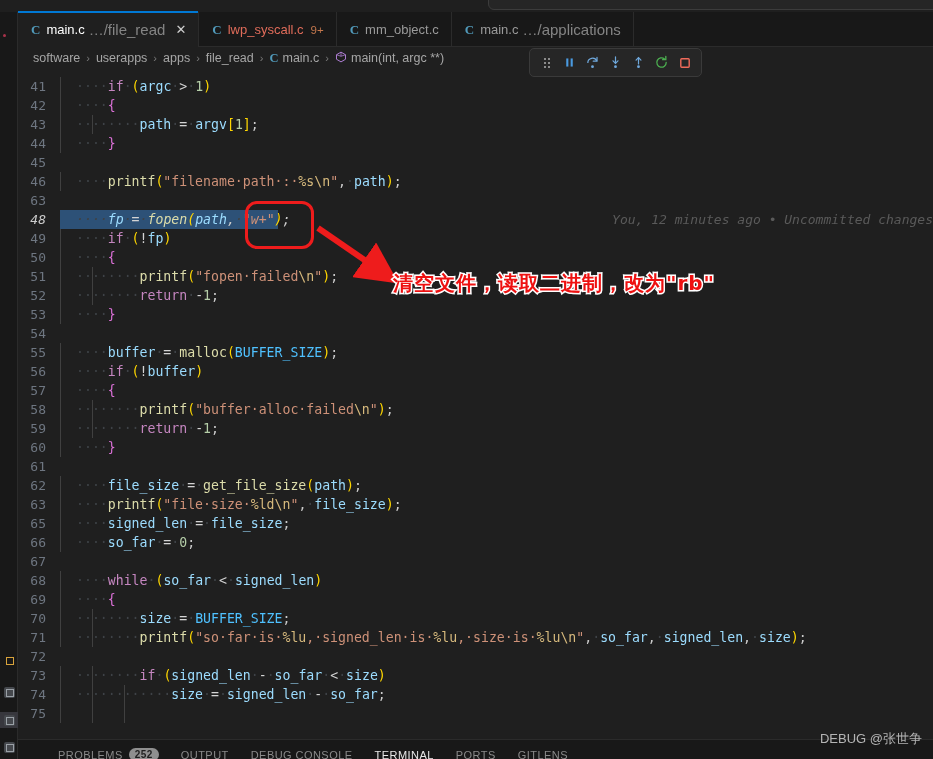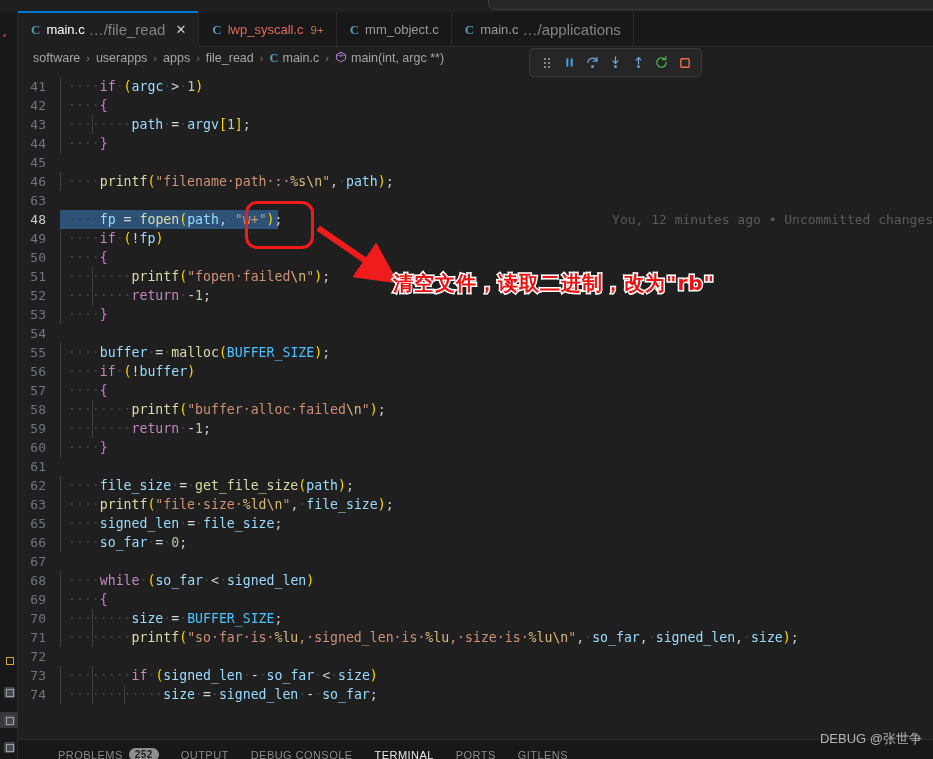--- a/index.html
+++ b/index.html
@@ -115,22 +115,22 @@
   .code-row {
     position: relative; height: 19px; line-height: 19px;
     font-family: "DejaVu Sans Mono", monospace; font-size: 13.2px;
     white-space: pre; display: flex;
   }
   .ln {
     width: 42px; min-width: 42px; text-align: right; padding-right: 14px;
     color: #6e7681; font-size: 13px; user-select: none;
   }
   .code-row.hl .ln { color: #cccccc; }
-  .ctext { flex: 1; position: relative; padding-left: 8px; }
-  .code-row.hl { background: transparent; }
+  .ctext { flex: 1; position: relative; padding-left: 16px; }
+  .code-row.hl { background: transparent; font-style: italic; }
 
   
   .selband {
     position: absolute; left: 0; top: 0; height: 19px;
     background: #2d5177;
   }
 
   
   .t-kw      { color: #c586c0; }
   .t-var     { color: #9cdcfe; }
@@ -353,20 +353,21 @@
         <div class="code-row"><span class="ln">65</span><span class="ctext"><span class="iguide" style="left: 0px;"></span><span class="ws" style="position: relative;">····</span><span class="t-var" style="position: relative;">signed_len</span><span class="ws" style="position: relative;">·</span><span class="t-op" style="position: relative;">=</span><span class="ws" style="position: relative;">·</span><span class="t-var" style="position: relative;">file_size</span><span class="t-punct" style="position: relative;">;</span></span></div>
         <div class="code-row"><span class="ln">66</span><span class="ctext"><span class="iguide" style="left: 0px;"></span><span class="ws" style="position: relative;">····</span><span class="t-var" style="position: relative;">so_far</span><span class="ws" style="position: relative;">·</span><span class="t-op" style="position: relative;">=</span><span class="ws" style="position: relative;">·</span><span class="t-num" style="position: relative;">0</span><span class="t-punct" style="position: relative;">;</span></span></div>
         <div class="code-row"><span class="ln">67</span><span class="ctext"></span></div>
         <div class="code-row"><span class="ln">68</span><span class="ctext"><span class="iguide" style="left: 0px;"></span><span class="ws" style="position: relative;">····</span><span class="t-kw" style="position: relative;">while</span><span class="ws" style="position: relative;">·</span><span class="t-paren1" style="position: relative;">(</span><span class="t-var" style="position: relative;">so_far</span><span class="ws" style="position: relative;">·</span><span class="t-op" style="position: relative;">&lt;</span><span class="ws" style="position: relative;">·</span><span class="t-var" style="position: relative;">signed_len</span><span class="t-paren1" style="position: relative;">)</span></span></div>
         <div class="code-row"><span class="ln">69</span><span class="ctext"><span class="iguide" style="left: 0px;"></span><span class="ws" style="position: relative;">····</span><span class="t-brace" style="position: relative;">{</span></span></div>
         <div class="code-row"><span class="ln">70</span><span class="ctext"><span class="iguide" style="left: 0px;"></span><span class="iguide" style="left: 31.76px;"></span><span class="ws" style="position: relative;">········</span><span class="t-var" style="position: relative;">size</span><span class="ws" style="position: relative;">·</span><span class="t-op" style="position: relative;">=</span><span class="ws" style="position: relative;">·</span><span class="t-macro" style="position: relative;">BUFFER_SIZE</span><span class="t-punct" style="position: relative;">;</span></span></div>
         <div class="code-row"><span class="ln">71</span><span class="ctext"><span class="iguide" style="left: 0px;"></span><span class="iguide" style="left: 31.76px;"></span><span class="ws" style="position: relative;">········</span><span class="t-fn" style="position: relative;">printf</span><span class="t-paren1" style="position: relative;">(</span><span class="t-str" style="position: relative;">"so·far·is·</span><span class="t-esc" style="position: relative;">%lu</span><span class="t-str" style="position: relative;">,·signed_len·is·</span><span class="t-esc" style="position: relative;">%lu</span><span class="t-str" style="position: relative;">,·size·is·</span><span class="t-esc" style="position: relative;">%lu</span><span class="t-esc" style="position: relative;">\n</span><span class="t-str" style="position: relative;">"</span><span class="t-punct" style="position: relative;">,</span><span class="ws" style="position: relative;">·</span><span class="t-var" style="position: relative;">so_far</span><span class="t-punct" style="position: relative;">,</span><span class="ws" style="position: relative;">·</span><span class="t-var" style="position: relative;">signed_len</span><span class="t-punct" style="position: relative;">,</span><span class="ws" style="position: relative;">·</span><span class="t-var" style="position: relative;">size</span><span class="t-paren1" style="position: relative;">)</span><span class="t-punct" style="position: relative;">;</span></span></div>
         <div class="code-row"><span class="ln">72</span><span class="ctext"></span></div>
         <div class="code-row"><span class="ln">73</span><span class="ctext"><span class="iguide" style="left: 0px;"></span><span class="iguide" style="left: 31.76px;"></span><span class="ws" style="position: relative;">········</span><span class="t-kw" style="position: relative;">if</span><span class="ws" style="position: relative;">·</span><span class="t-paren1" style="position: relative;">(</span><span class="t-var" style="position: relative;">signed_len</span><span class="ws" style="position: relative;">·</span><span class="t-op" style="position: relative;">-</span><span class="ws" style="position: relative;">·</span><span class="t-var" style="position: relative;">so_far</span><span class="ws" style="position: relative;">·</span><span class="t-op" style="position: relative;">&lt;</span><span class="ws" style="position: relative;">·</span><span class="t-var" style="position: relative;">size</span><span class="t-paren1" style="position: relative;">)</span></span></div>
         <div class="code-row"><span class="ln">74</span><span class="ctext"><span class="iguide" style="left: 0px;"></span><span class="iguide" style="left: 31.76px;"></span><span class="iguide" style="left: 63.52px;"></span><span class="ws" style="position: relative;">············</span><span class="t-var" style="position: relative;">size</span><span class="ws" style="position: relative;">·</span><span class="t-op" style="position: relative;">=</span><span class="ws" style="position: relative;">·</span><span class="t-var" style="position: relative;">signed_len</span><span class="ws" style="position: relative;">·</span><span class="t-op" style="position: relative;">-</span><span class="ws" style="position: relative;">·</span><span class="t-var" style="position: relative;">so_far</span><span class="t-punct" style="position: relative;">;</span></span></div>
+        <div class="code-row"><span class="ln">75</span><span class="ctext"><span class="iguide" style="left: 0px;"></span><span class="iguide" style="left: 31.76px;"></span><span class="iguide" style="left: 63.52px;"></span></span></div>
       </div>
   </div>
 
   <div class="ann-layer">
     <div class="ann-circle"></div>
     <svg style="position:absolute;left:0;top:0" width="933" height="759">
       <defs>
         <marker id="ah" markerWidth="7" markerHeight="7" refX="3.6" refY="3.5" orient="auto">
           <polygon points="0,0 7,3.5 0,7" fill="#ee1c1c"></polygon>
         </marker>

